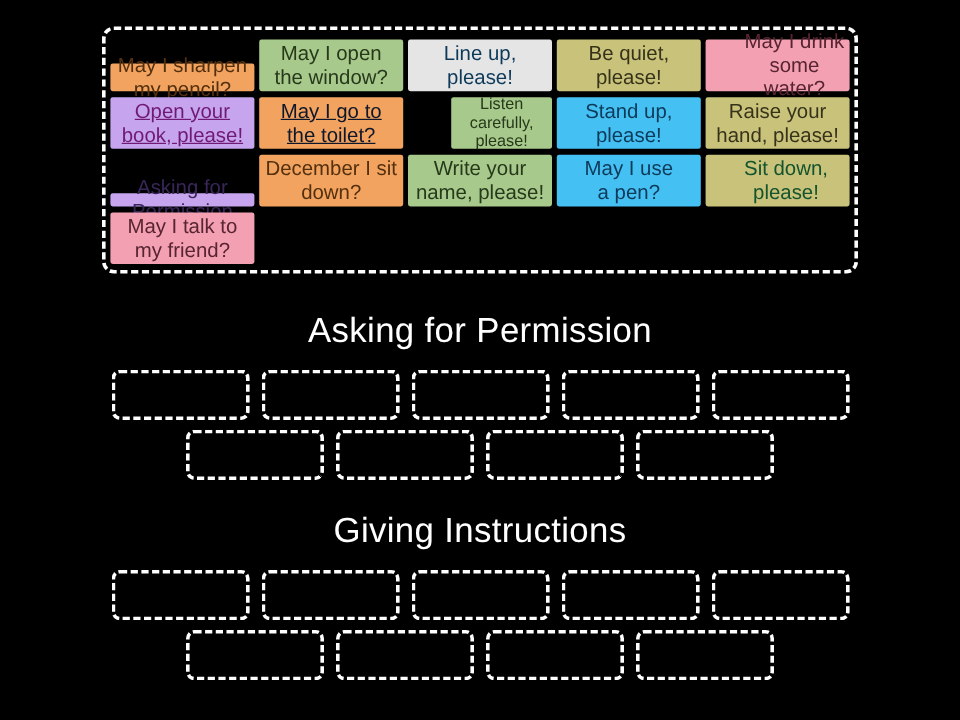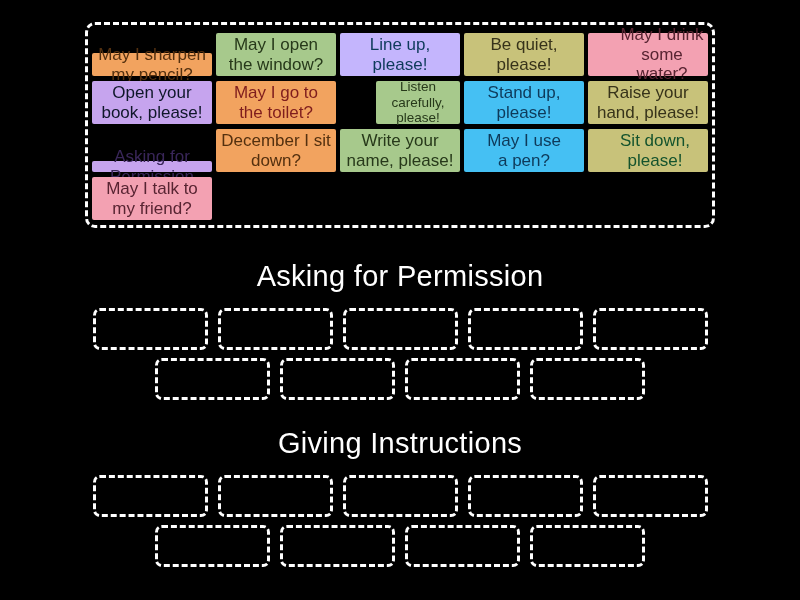--- a/index.html
+++ b/index.html
@@ -82,29 +82,29 @@
 </head>
 <body>
 
 <div class="stage">
 
   <div class="bank" id="bank">
       <div class="card" style="background: rgb(242, 163, 95); color: rgb(84, 48, 15); margin-top: 20px;">May I sharpen
 my pencil?</div>
       <div class="card" style="background: rgb(167, 201, 140); color: rgb(39, 57, 26);">May I open
 the window?</div>
-      <div class="card" style="background: #c4b5fd; color: rgb(14, 58, 90);">Line up,
+      <div class="card" style="background: #e5e5e5; color: rgb(14, 58, 90);">Line up,
 please!</div>
       <div class="card" style="background: rgb(200, 194, 122); color: rgb(55, 51, 26);">Be quiet,
 please!</div>
       <div class="card" style="background: rgb(243, 161, 178); color: rgb(88, 36, 50); padding-left: 28px;">May I drink
 some water?</div>
-      <div class="card" style="background: rgb(198, 164, 238); color: #0f172a;">Open your
+      <div class="card" style="background: rgb(198, 164, 238); color: #701a75; text-decoration: underline;">Open your
 book, please!</div>
-      <div class="card" style="background: rgb(242, 163, 95); color: #7f1d1d;">May I go to
+      <div class="card" style="background: rgb(242, 163, 95); color: #0f172a; text-decoration: underline;">May I go to
 the toilet?</div>
       <div class="card small" style="background: rgb(167, 201, 140); color: rgb(39, 57, 26); margin-left: 36px;">Listen carefully,
 please!</div>
       <div class="card" style="background: rgb(69, 192, 243); color: rgb(14, 58, 90);">Stand up,
 please!</div>
       <div class="card" style="background: rgb(200, 194, 122); color: rgb(55, 51, 26);">Raise your
 hand, please!</div>
       <div class="card" style="background: rgb(198, 164, 238); color: rgb(57, 38, 89); margin-top: 32px;">Asking for
 Permission</div>
       <div class="card" style="background: rgb(242, 163, 95); color: rgb(84, 48, 15);">December I sit

